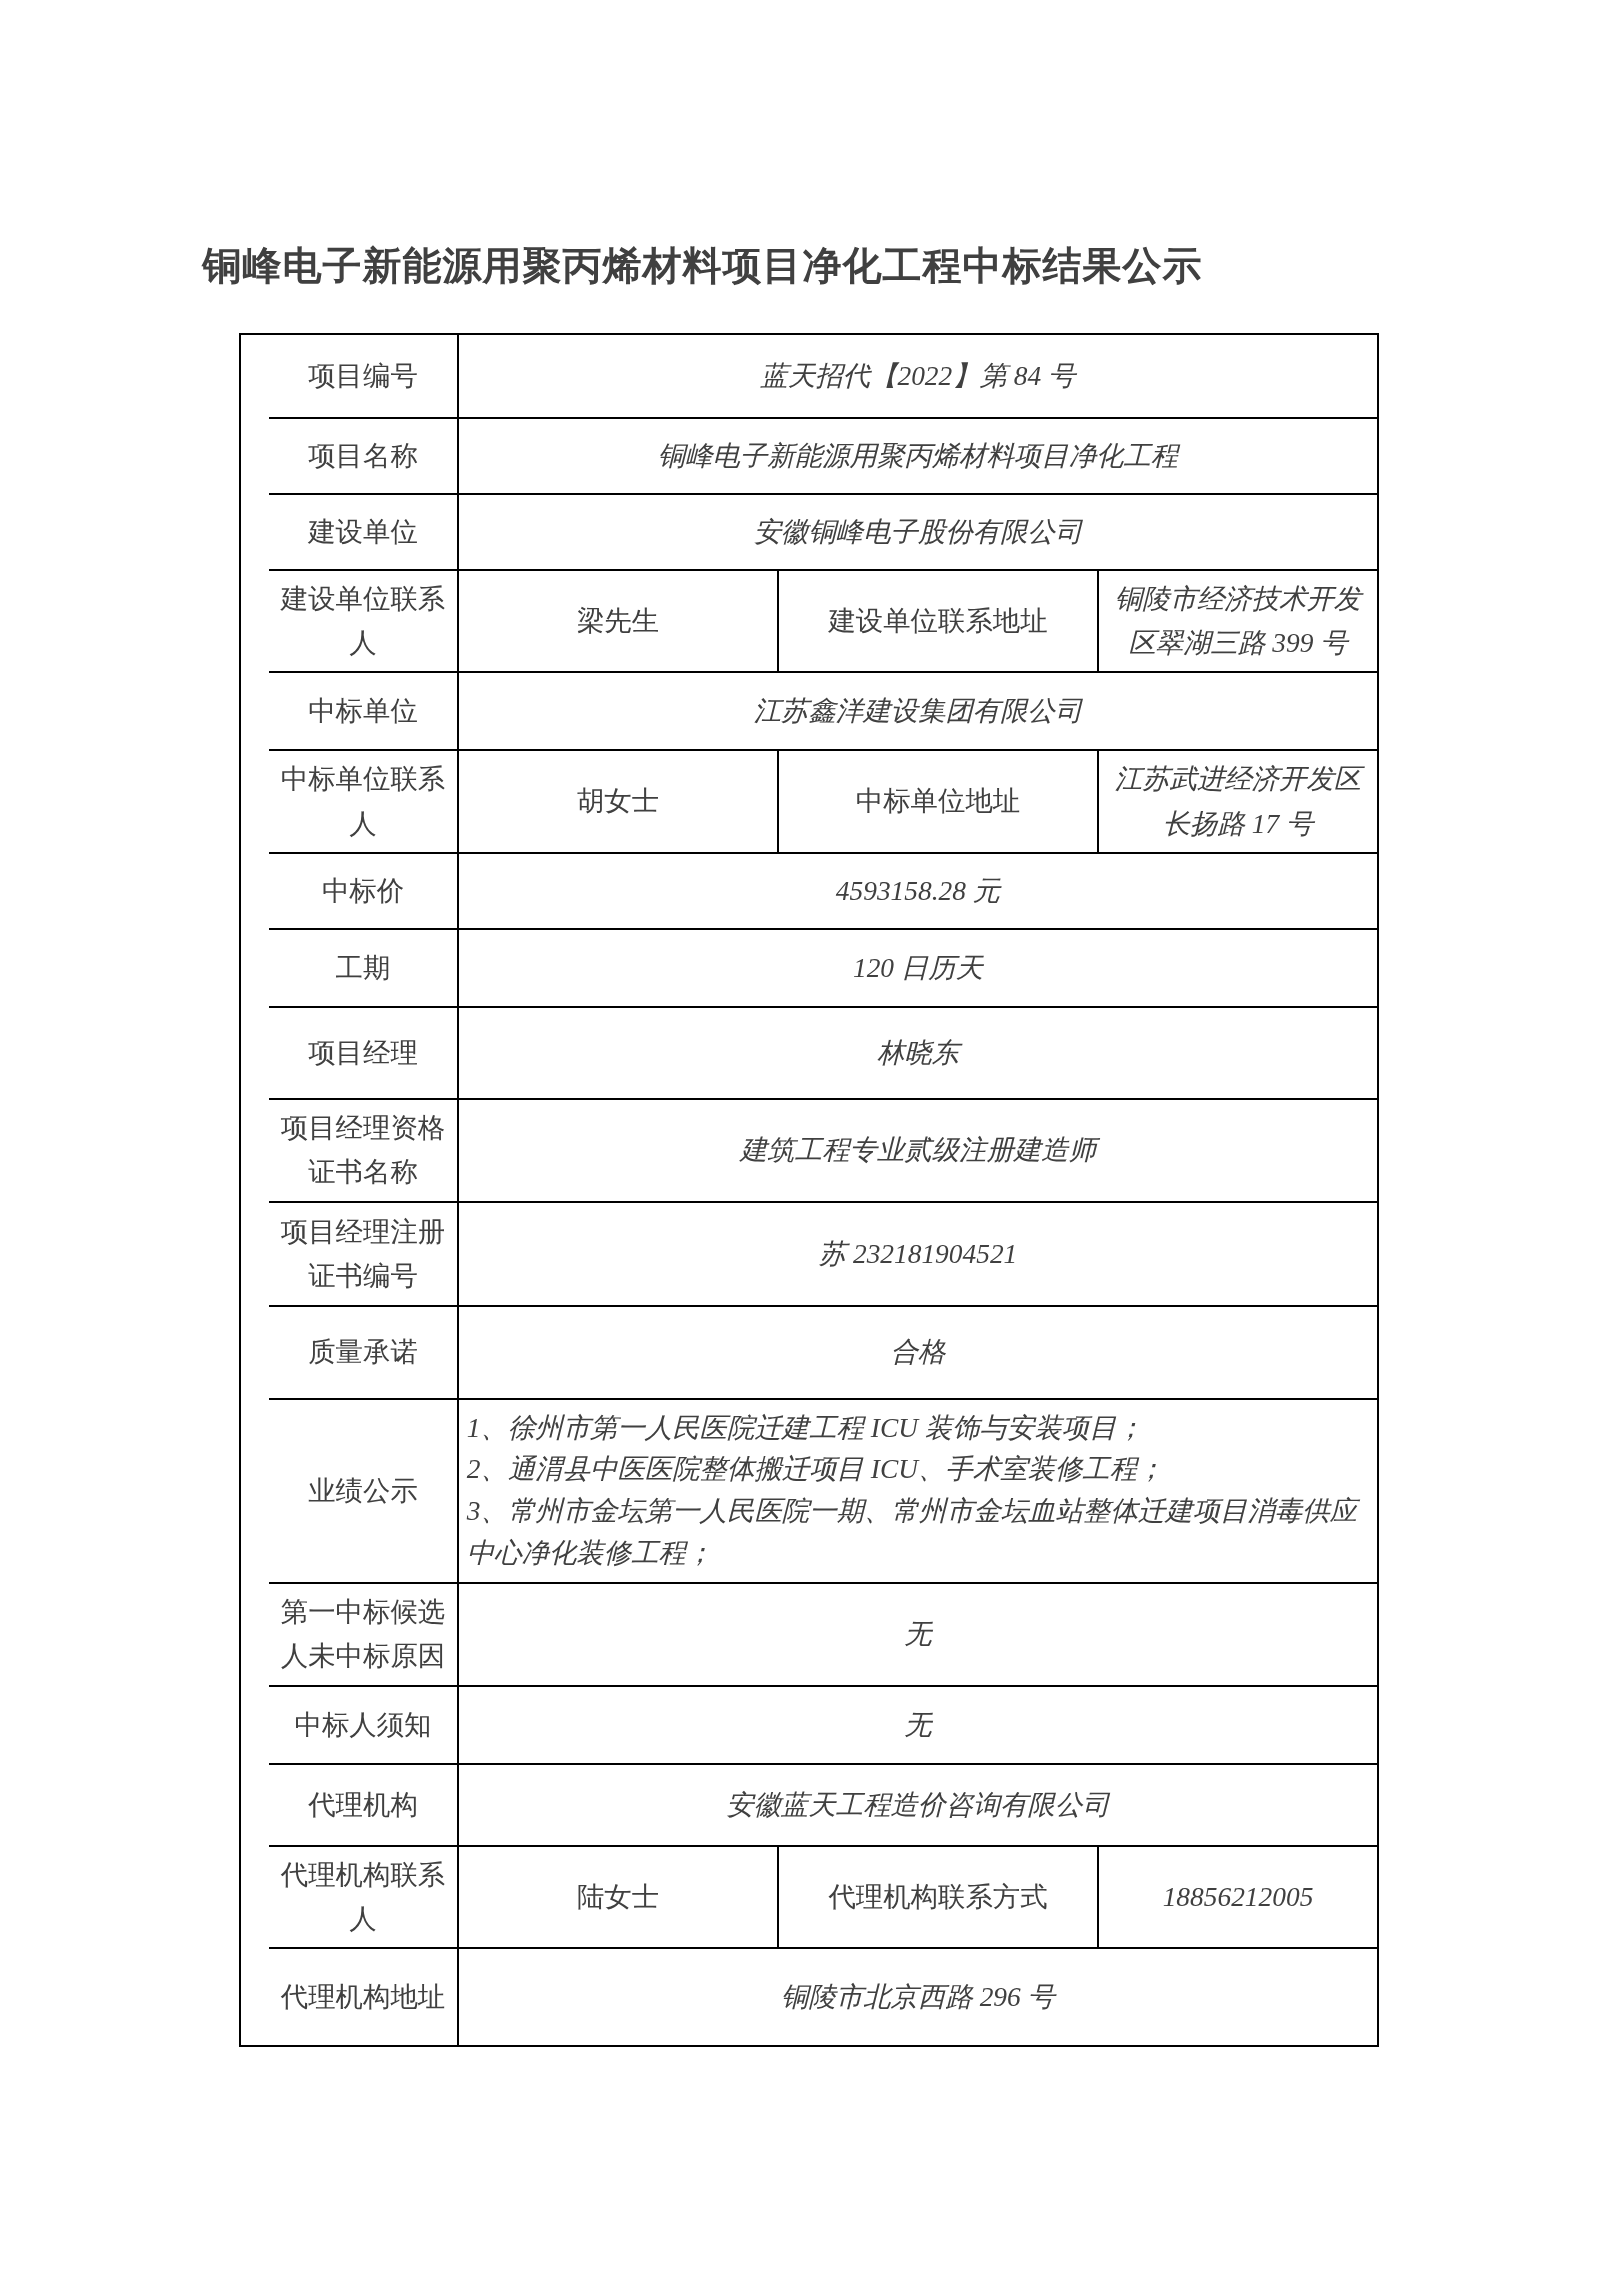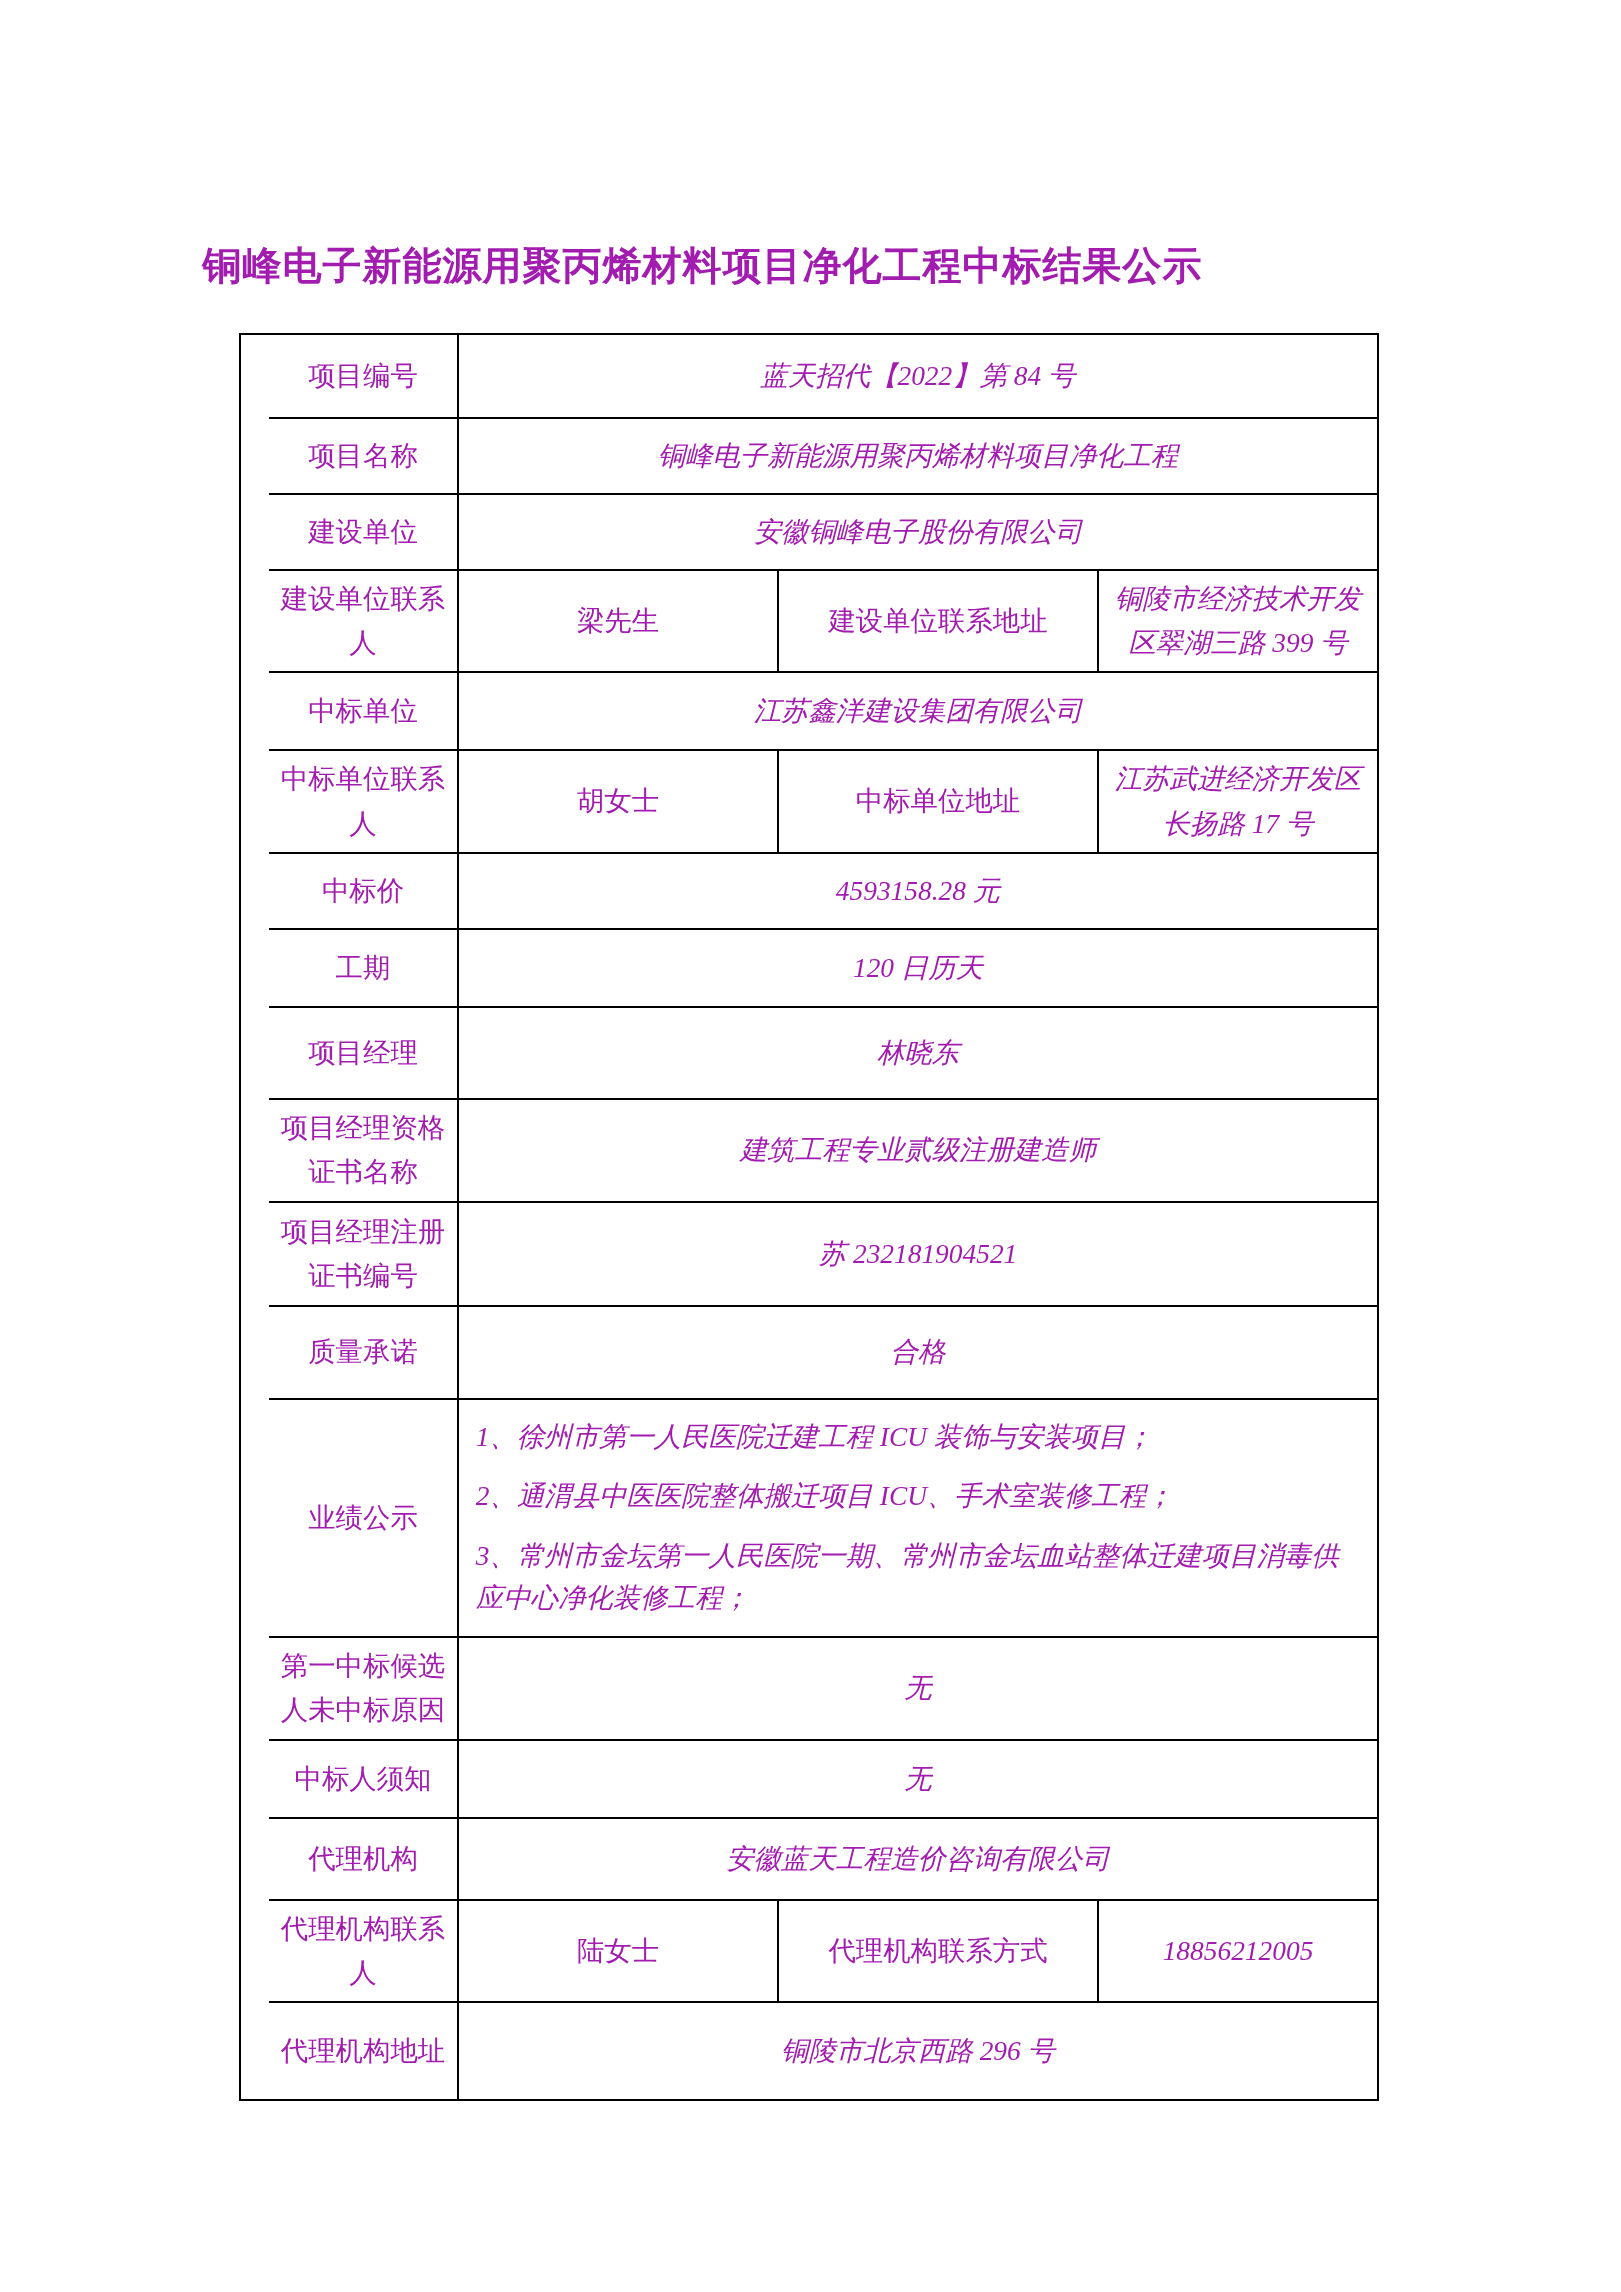--- a/index.html
+++ b/index.html
@@ -6,21 +6,21 @@
     margin: 0;
     padding: 0;
     background: #ffffff;
   }
   .page {
     position: relative;
     width: 1405px;
     height: 2293px;
     background: #ffffff;
     font-family: "Liberation Serif", "DejaVu Serif", serif;
-    color: #a21caf;
+    color: #404040;
     overflow: hidden;
     border-radius: 27px;
   }
   .doc-title {
     margin: 0;
     padding-top: 243px;
     text-align: center;
     font-size: 39px;
     font-weight: bold;
     line-height: 1.2;
@@ -65,21 +65,21 @@
   .c-val4   { flex: 1 1 auto; }              
 
   
   .perf-cell {
     align-items: flex-start;
     justify-content: center;
     text-align: left;
     padding: 7.8px 3.9px 7.8px 7.8px;
   }
   .perf-cell p {
-    margin: 9px;
+    margin: 0;
     line-height: 1.52;
   }
 
   
   .r1  { min-height: 82px; }
   .r2  { min-height: 74px; }
   .r3  { min-height: 74px; }
   .r4  { min-height: 94px; }
   .r5  { min-height: 76px; }
   .r6  { min-height: 92px; }

